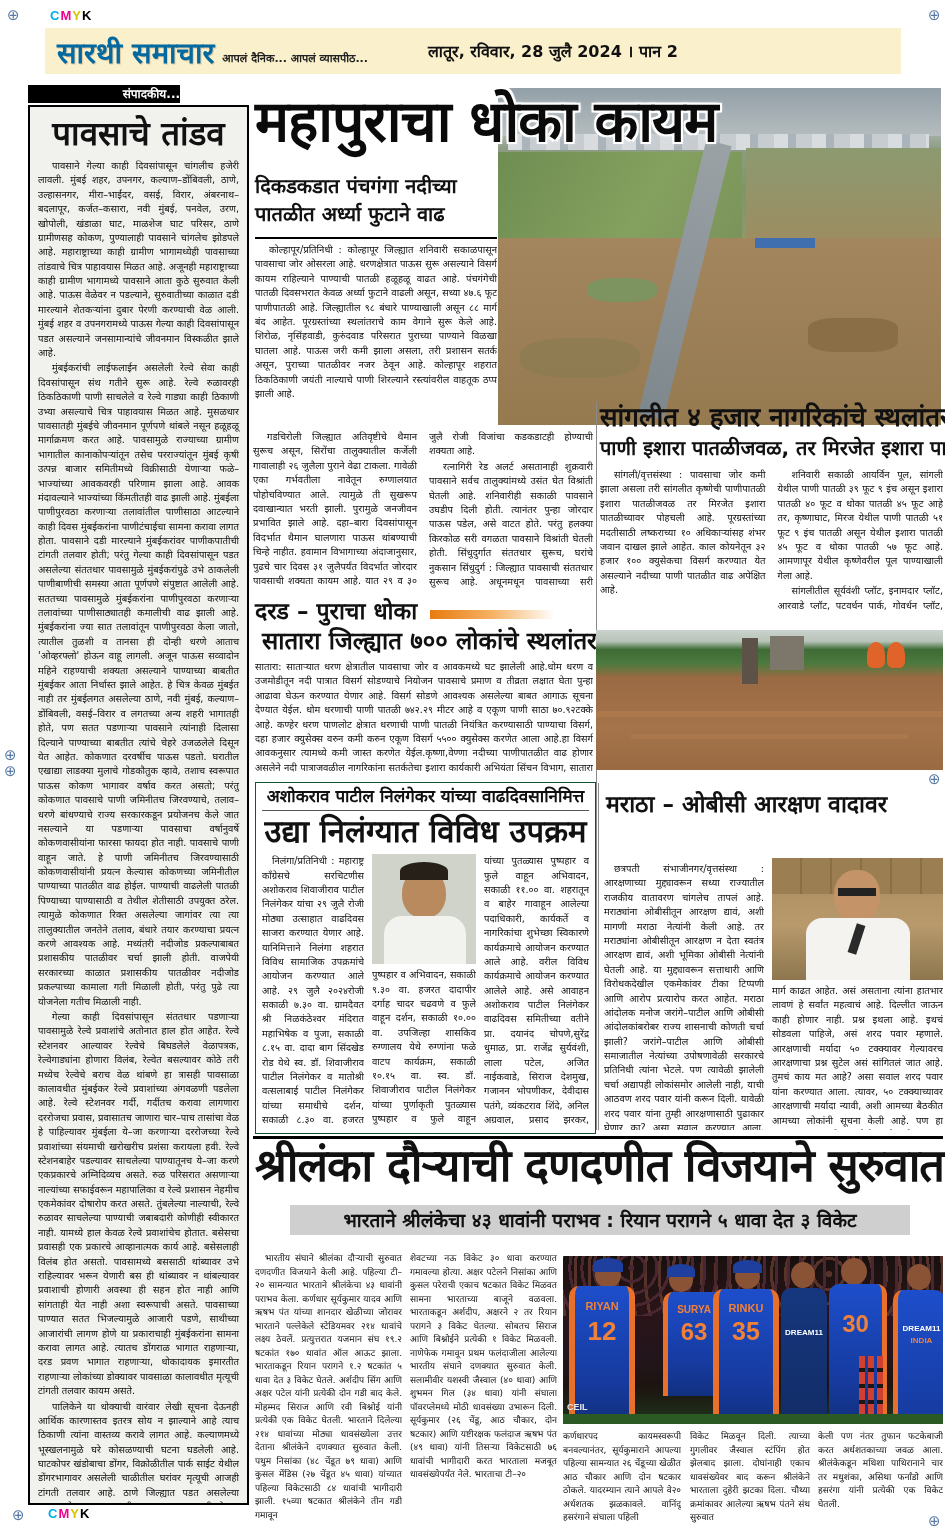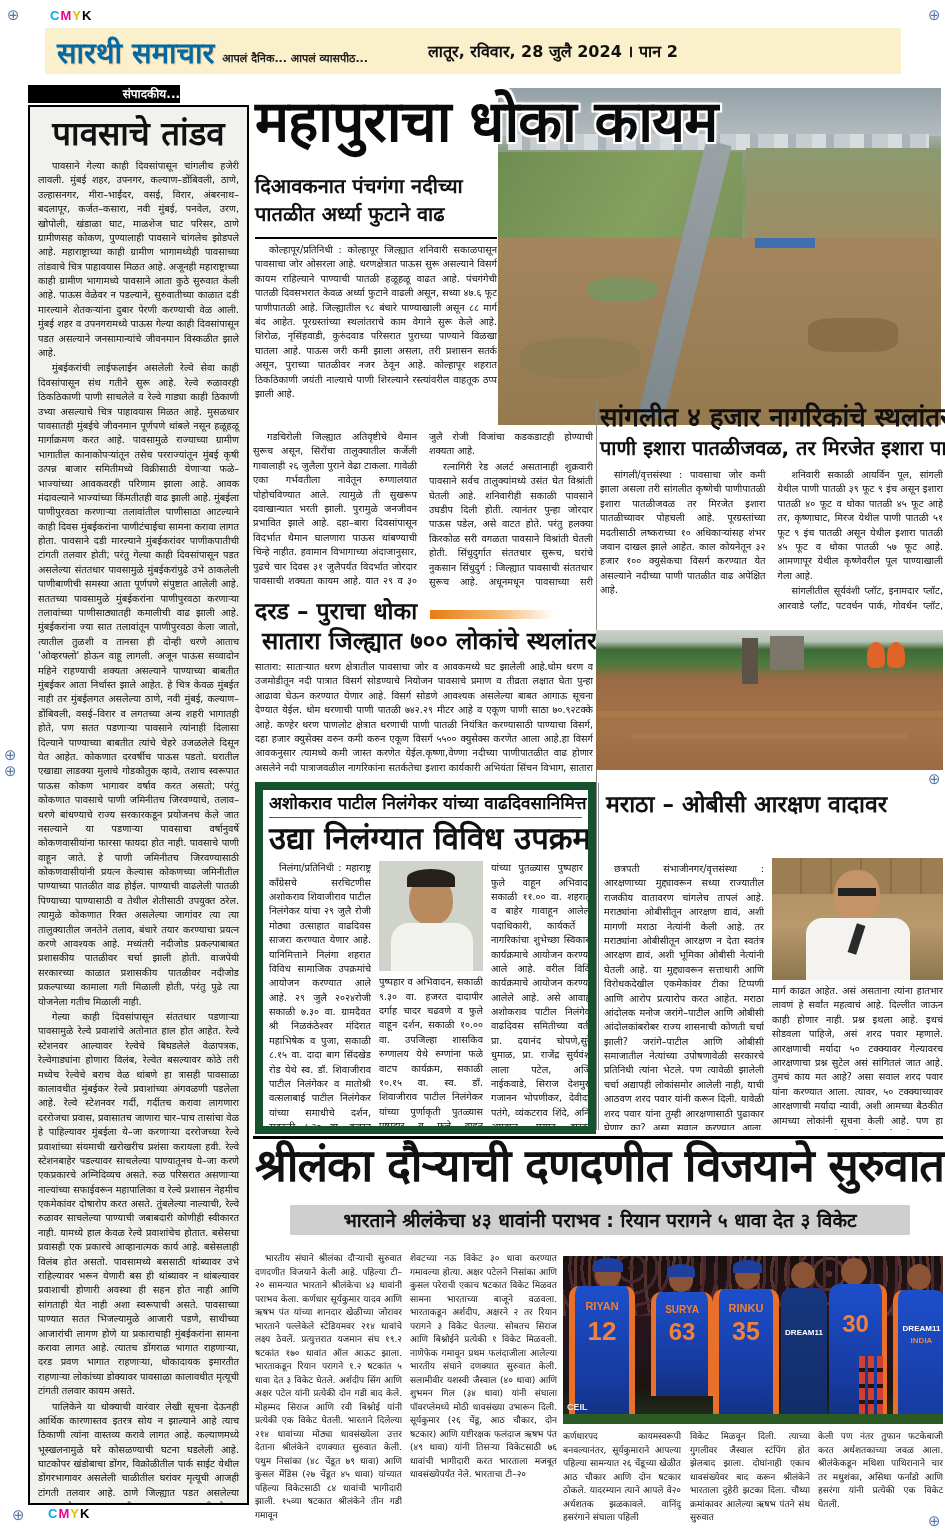--- a/index.html
+++ b/index.html
@@ -25,21 +25,21 @@
   .lead-photo{position:absolute;left:498px;top:88px;width:443px;height:337px;overflow:hidden;
               background:linear-gradient(180deg,#9fa9ae 0%,#b9bfc0 10%,#8d9d85 18%,#7d9764 30%,#8d9a6c 46%,#a18b62 62%,#9a8259 80%,#8f7a52 100%)}
   .lead-head{position:absolute;left:255px;top:90px;width:688px;font-size:57px;font-weight:bold;
              letter-spacing:-1px;line-height:1.1;color:#0a0a0a;white-space:nowrap;
              text-shadow:-2px -2px 0 #fff,2px -2px 0 #fff,-2px 2px 0 #fff,2px 2px 0 #fff,0 0 5px #fff}
   .lead-sub{position:absolute;left:255px;top:172px;width:242px;font-size:20px;font-weight:bold;line-height:1.4}
   .colrule{position:absolute;background:#8a8a8a;width:1px}
   .hrule{position:absolute;background:#000}
   .kicker-bar{background:linear-gradient(to right,#e87b10,#f5b264,#ffffff)}
   .sec-h1{font-weight:bold;line-height:1.15}
-  .box{border:8px solid #14532d}
+  .box{border:1px solid #14532d}
   .gray-band{background:#cfcfcf;text-align:center;font-weight:bold}
   .cols2{column-count:2;column-gap:12px}
   .player{position:absolute;border-radius:10px 10px 0 0}
   .jname{position:absolute;width:100%;text-align:center;color:#f0813a;font-weight:bold;font-family:"Liberation Sans",sans-serif}
   .head-c{position:absolute;border-radius:50%;background:#8a5335}
   .cap{position:absolute;border-radius:50% 50% 0 0;background:#1f3f9e}
   .stump{position:absolute;width:6px;background:repeating-linear-gradient(180deg,#cf4030 0 12px,#201510 12px 16px)}
 </style>
 </head>
 <body>
@@ -85,21 +85,21 @@
     <div class="abs" style="left:0;top:64px;width:55%;height:90px;background:linear-gradient(120deg,#6f8d52,#85a15f 60%,#7a935b)"></div>
     <div class="abs" style="left:56%;top:60px;width:44%;height:110px;background:linear-gradient(180deg,#8c9a70,#a08a5f)"></div>
     <div class="abs" style="left:0;top:150px;width:100%;height:187px;background:linear-gradient(180deg,#a3865e,#95794f)"></div>
     <div class="abs" style="left:47%;top:55px;width:26px;height:282px;background:linear-gradient(180deg,#9aa2a6,#7e878c);transform:rotate(14deg);transform-origin:top"></div>
     <div class="abs" style="left:58%;top:150px;width:60px;height:10px;background:#3f6fae"></div>
     <div class="abs" style="left:20%;top:190px;width:70px;height:24px;background:#7d9460;border-radius:40%"></div>
     <div class="abs" style="left:5%;top:250px;width:120px;height:40px;background:#88795086;border-radius:40%"></div>
     <div class="abs" style="left:70%;top:230px;width:90px;height:34px;background:#8a6f46;border-radius:30%"></div>
   </div>
   <div class="lead-head">महापुराचा धोका कायम</div>
-  <div class="lead-sub">दिआवकनात पंचगंगा नदीच्या पातळीत अर्ध्या फुटाने वाढ</div>
+  <div class="lead-sub">दिकडकडात पंचगंगा नदीच्या पातळीत अर्ध्या फुटाने वाढ</div>
   <div class="abs bodytxt" style="left:255px;top:237px;width:242px;height:188px;border-top:2px solid #000;padding-top:4px;overflow:hidden">
     <p>कोल्हापूर/प्रतिनिधी : कोल्हापूर जिल्ह्यात शनिवारी सकाळपासून पावसाचा जोर ओसरला आहे. धरणक्षेत्रात पाऊस सुरू असल्याने विसर्ग कायम राहिल्याने पाण्याची पातळी हळूहळू वाढत आहे. पंचगंगेची पातळी दिवसभरात केवळ अर्ध्या फुटाने वाढली असून, सध्या ४७.६ फूट पाणीपातळी आहे. जिल्ह्यातील ९८ बंधारे पाण्याखाली असून ८८ मार्ग बंद आहेत. पूरग्रस्तांच्या स्थलांतराचे काम वेगाने सुरू केले आहे. शिरोळ, नृसिंहवाडी, कुरुंदवाड परिसरात पुराच्या पाण्याने विळखा घातला आहे. पाऊस जरी कमी झाला असला, तरी प्रशासन सतर्क असून, पुराच्या पातळीवर नजर ठेवून आहे. कोल्हापूर शहरात ठिकठिकाणी जयंती नाल्याचे पाणी शिरल्याने रस्त्यांवरील वाहतूक ठप्प झाली आहे.</p>
   </div>
   <div class="abs bodytxt cols2" style="left:253px;top:430px;width:340px;height:168px;overflow:hidden">
     <p>गडचिरोली जिल्ह्यात अतिवृष्टीचे थैमान सुरूच असून, सिरोंचा तालुक्यातील कर्जेली गावालाही २६ जुलैला पुराने वेढा टाकला. गावेळी एका गर्भवतीला नावेतून रुग्णालयात पोहोचविण्यात आले. त्यामुळे ती सुखरूप दवाखान्यात भरती झाली. पुरामुळे जनजीवन प्रभावित झाले आहे. दहा–बारा दिवसांपासून विदर्भात थैमान घालणारा पाऊस थांबण्याची चिन्हे नाहीत. हवामान विभागाच्या अंदाजानुसार, पुढचे चार दिवस ३१ जुलैपर्यंत विदर्भात जोरदार पावसाची शक्यता कायम आहे. यात २९ व ३० जुलै रोजी विजांचा कडकडाटही होण्याची शक्यता आहे.</p>
     <p>रत्नागिरी रेड अलर्ट असतानाही शुक्रवारी पावसाने सर्वच तालुक्यांमध्ये उसंत घेत विश्रांती घेतली आहे. शनिवारीही सकाळी पावसाने उघडीप दिली होती. त्यानंतर पुन्हा जोरदार पाऊस पडेल, असे वाटत होते. परंतु हलक्या किरकोळ सरी वगळता पावसाने विश्रांती घेतली होती. सिंधुदुर्गात संततधार सुरूच, घरांचे नुकसान सिंधुदुर्ग : जिल्ह्यात पावसाची संततधार सुरूच आहे. अधूनमधून पावसाच्या सरी कोसळत असल्याने पाणी पातळीत वाढ झाली आहे. संततधार पाऊस कोसळत नसला तरी वादळवाऱ्यासह बरसत असल्याने झाडे पडून, घरांची छप्परे उडून मोठे नुकसान होत आहे.</p>
   </div>
 
   <div class="colrule" style="left:596px;top:402px;height:728px"></div>
 
@@ -183,21 +183,21 @@
     <div class="abs" style="left:0;top:0;width:100%;height:60px;background:repeating-radial-gradient(circle at 18% 20%, #4a2730 0 3px, transparent 3px 12px),repeating-radial-gradient(circle at 70% 30%, #55322a 0 3px, transparent 3px 14px)"></div>
 
     <div class="head-c" style="left:32px;top:6px;width:26px;height:26px"></div>
       <div class="cap" style="left:30px;top:2px;width:30px;height:14px"></div>
     <div class="player" style="left:6px;top:30px;width:66px;height:138px;background:linear-gradient(180deg,#1d4ecb,#163a9e 70%,#12307f);border-left:6px solid #e8702a;border-right:6px solid #e8702a">
       <span class="jname" style="top:14px;font-size:11px">RIYAN</span>
       <span class="jname" style="top:30px;font-size:26px">12</span>
     </div>
     <div class="head-c" style="left:106px;top:12px;width:24px;height:24px"></div>
       <div class="cap" style="left:104px;top:8px;width:28px;height:13px"></div>
-    <div class="player" style="left:88px;top:36px;width:62px;height:104px;background:linear-gradient(180deg,#1d4ecb,#163a9e 70%,#12307f);border-left:5px solid #e8702a;border-right:5px solid #e8702a">
+    <div class="player" style="left:100px;top:36px;width:62px;height:104px;background:linear-gradient(180deg,#1d4ecb,#163a9e 70%,#12307f);border-left:5px solid #e8702a;border-right:5px solid #e8702a">
       <span class="jname" style="top:12px;font-size:10px">SURYA</span>
       <span class="jname" style="top:26px;font-size:24px">63</span>
     </div>
     <div class="head-c" style="left:172px;top:8px;width:25px;height:25px"></div>
       <div class="cap" style="left:170px;top:4px;width:29px;height:13px"></div>
     <div class="player" style="left:150px;top:33px;width:66px;height:135px;background:linear-gradient(180deg,#1d4ecb,#163a9e 70%,#12307f);border-left:6px solid #e8702a;border-right:6px solid #e8702a">
       <span class="jname" style="top:13px;font-size:11px">RINKU</span>
       <span class="jname" style="top:28px;font-size:25px">35</span>
     </div>
     <div class="head-c" style="left:228px;top:6px;width:24px;height:26px"></div>

